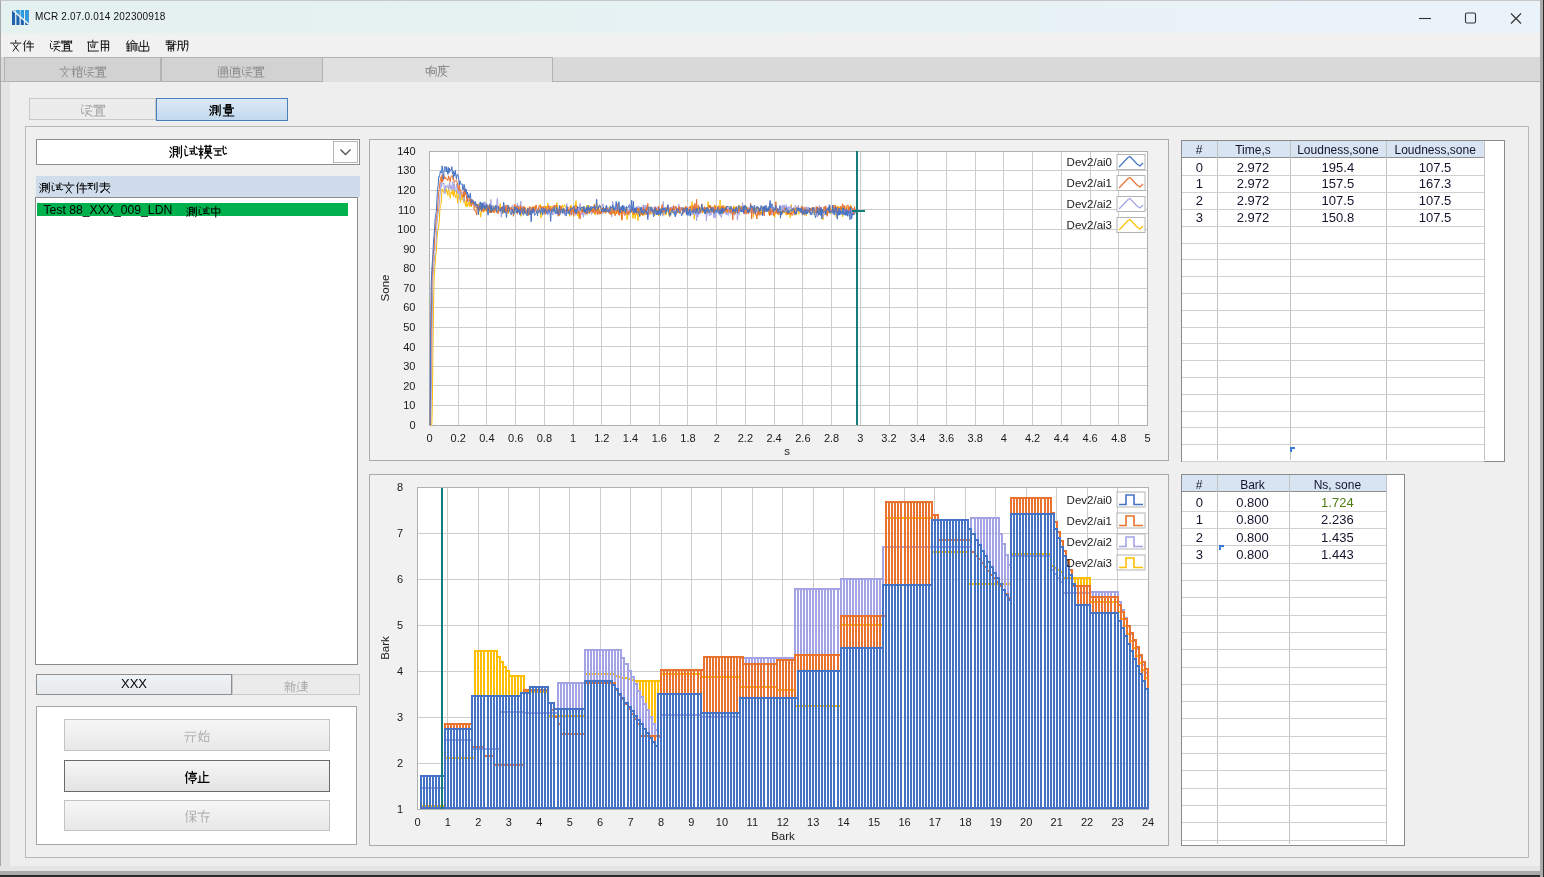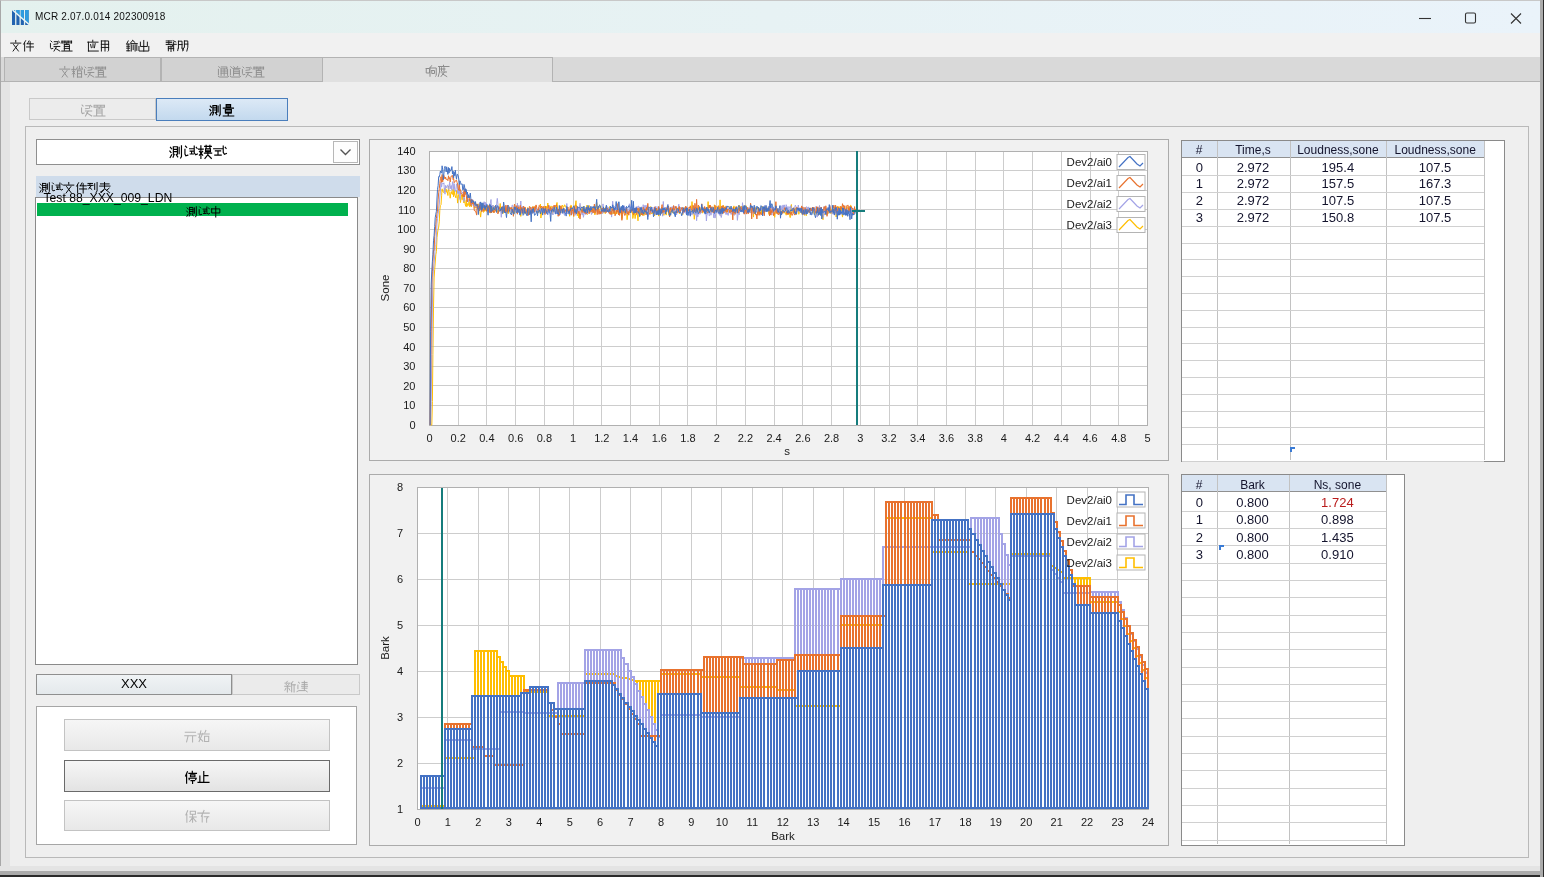--- a/index.html
+++ b/index.html
@@ -56,21 +56,21 @@
 <div class="abs" style="left:36px;top:139px;width:324px;height:26px;background:#fff;border:1px solid #8f8f8f"></div>
 <div class="abs" style="left:333px;top:141px;width:25px;height:22px;background:#fdfdfd;border:1px solid #b7b7b7"></div>
 <svg class="abs" style="left:339px;top:148px" width="13" height="8">
     <path d="M1.5 1.5 L6.5 6.5 L11.5 1.5" fill="none" stroke="#555" stroke-width="1.4"></path>
   </svg>
 
 <div class="abs" style="left:36px;top:176px;width:324px;height:21px;background:#cfdceb"></div>
 
 <div class="abs" style="left:35px;top:197px;width:323px;height:468px;background:#fff;border:1px solid #8a8a8a"></div>
 <div class="abs" style="left:37px;top:202.5px;width:310.5px;height:13.5px;background:#00b14e"></div>
-<div class="abs" style="left:43.5px;top:191px;font-size:12.2px;color:#000">Test 88_XXX_009_LDN</div>
+<div class="abs" style="left:43.5px;top:203px;font-size:12.2px;color:#000">Test 88_XXX_009_LDN</div>
 
 <div class="abs" style="left:36px;top:674px;width:196px;height:20.5px;background:linear-gradient(#f0f3f5,#e4e9ec);border:1px solid #8f8f8f;color:#000;font-size:13px;text-align:center;line-height:18.5px">XXX</div>
 <div class="abs" style="left:232px;top:674px;width:127.5px;height:20.5px;background:#ebebeb;border:1px solid #c9c9c9"></div>
 
 <div class="abs" style="left:36px;top:706px;width:321px;height:139px;background:#fff;border:1px solid #a6a6a6"></div>
 <div class="abs" style="left:64px;top:719px;width:266px;height:32px;background:linear-gradient(#f6f6f6,#e8e8e8);border:1px solid #c3c3c3"></div>
 <div class="abs" style="left:64px;top:760px;width:266px;height:32px;background:linear-gradient(#f6f6f6,#e3e3e3);border:1px solid #6a6a6a"></div>
 <div class="abs" style="left:64px;top:800px;width:266px;height:31px;background:linear-gradient(#f6f6f6,#e8e8e8);border:1px solid #c3c3c3"></div>
 
 <svg style="position:absolute;left:369px;top:139px" width="800" height="322" font-family="Liberation Sans, sans-serif" fill="#1a1a1a">
@@ -348,30 +348,30 @@
 <div style="position:absolute;left:1182px;top:718.4px;width:204px;height:1px;background:#d0d0d0"></div>
 <div style="position:absolute;left:1182px;top:735.7px;width:204px;height:1px;background:#d0d0d0"></div>
 <div style="position:absolute;left:1182px;top:753.0px;width:204px;height:1px;background:#d0d0d0"></div>
 <div style="position:absolute;left:1182px;top:770.3px;width:204px;height:1px;background:#d0d0d0"></div>
 <div style="position:absolute;left:1182px;top:787.6px;width:204px;height:1px;background:#d0d0d0"></div>
 <div style="position:absolute;left:1182px;top:804.9px;width:204px;height:1px;background:#d0d0d0"></div>
 <div style="position:absolute;left:1182px;top:822.2px;width:204px;height:1px;background:#d0d0d0"></div>
 <div style="position:absolute;left:1182px;top:839.5px;width:204px;height:1px;background:#d0d0d0"></div>
 <div class="tc" style="left:1144.3px;top:495.0px;width:110px;color:#14142d">0</div>
 <div class="tc" style="left:1197.5px;top:495.0px;width:110px;color:#14142d">0.800</div>
-<div class="tc" style="left:1282.4px;top:495.0px;width:110px;color:#b91c1c">1.724</div>
+<div class="tc" style="left:1282.4px;top:495.0px;width:110px;color:#4d7c0f">1.724</div>
 <div class="tc" style="left:1144.3px;top:512.3px;width:110px;color:#14142d">1</div>
 <div class="tc" style="left:1197.5px;top:512.3px;width:110px;color:#14142d">0.800</div>
-<div class="tc" style="left:1282.4px;top:512.3px;width:110px;color:#14142d">0.898</div>
+<div class="tc" style="left:1282.4px;top:512.3px;width:110px;color:#14142d">2.236</div>
 <div class="tc" style="left:1144.3px;top:529.6px;width:110px;color:#14142d">2</div>
 <div class="tc" style="left:1197.5px;top:529.6px;width:110px;color:#14142d">0.800</div>
 <div class="tc" style="left:1282.4px;top:529.6px;width:110px;color:#14142d">1.435</div>
 <div class="tc" style="left:1144.3px;top:546.9px;width:110px;color:#14142d">3</div>
 <div class="tc" style="left:1197.5px;top:546.9px;width:110px;color:#14142d">0.800</div>
-<div class="tc" style="left:1282.4px;top:546.9px;width:110px;color:#14142d">0.910</div>
+<div class="tc" style="left:1282.4px;top:546.9px;width:110px;color:#14142d">1.443</div>
 <div style="position:absolute;left:1219px;top:545px;width:5px;height:1.5px;background:#3a7bd5"></div>
 <div style="position:absolute;left:1219px;top:545px;width:1.5px;height:5px;background:#3a7bd5"></div>
 <div class="abs" style="left:10.0px;top:38.0px;width:24.0px;height:12px"><svg width="24.0" height="12" viewBox="0 0 200.0 100" style="overflow:visible">
       <path transform="translate(0.0,0)" d="M48 4 V18 M6 26 H90 M30 38 L70 92 M66 38 L26 92" fill="none" stroke="#141414" stroke-width="8.0" stroke-linecap="square"></path>
       <path transform="translate(100.0,0)" d="M30 6 L14 34 M22 26 V92 M58 8 L46 30 M42 32 H94 M38 58 H96 M68 14 V92" fill="none" stroke="#141414" stroke-width="8.0" stroke-linecap="square"></path>
     </svg></div>
 <div class="abs" style="left:48.7px;top:38.0px;width:24.0px;height:12px"><svg width="24.0" height="12" viewBox="0 0 200.0 100" style="overflow:visible">
       <path transform="translate(0.0,0)" d="M16 8 L24 16 M12 30 V62 L18 74 L32 70 M44 14 H74 V32 L42 36 M80 10 L92 22 M42 54 H90 M64 54 L42 92 M52 68 L90 92" fill="none" stroke="#141414" stroke-width="8.0" stroke-linecap="square"></path>
       <path transform="translate(100.0,0)" d="M8 10 H88 M8 10 V24 M32 10 V24 M60 10 V24 M88 10 V24 M8 24 H88 M48 24 V38 M28 38 H70 V86 M28 38 V86 M28 54 H70 M28 70 H70 M6 92 H92" fill="none" stroke="#141414" stroke-width="8.0" stroke-linecap="square"></path>
     </svg></div>

